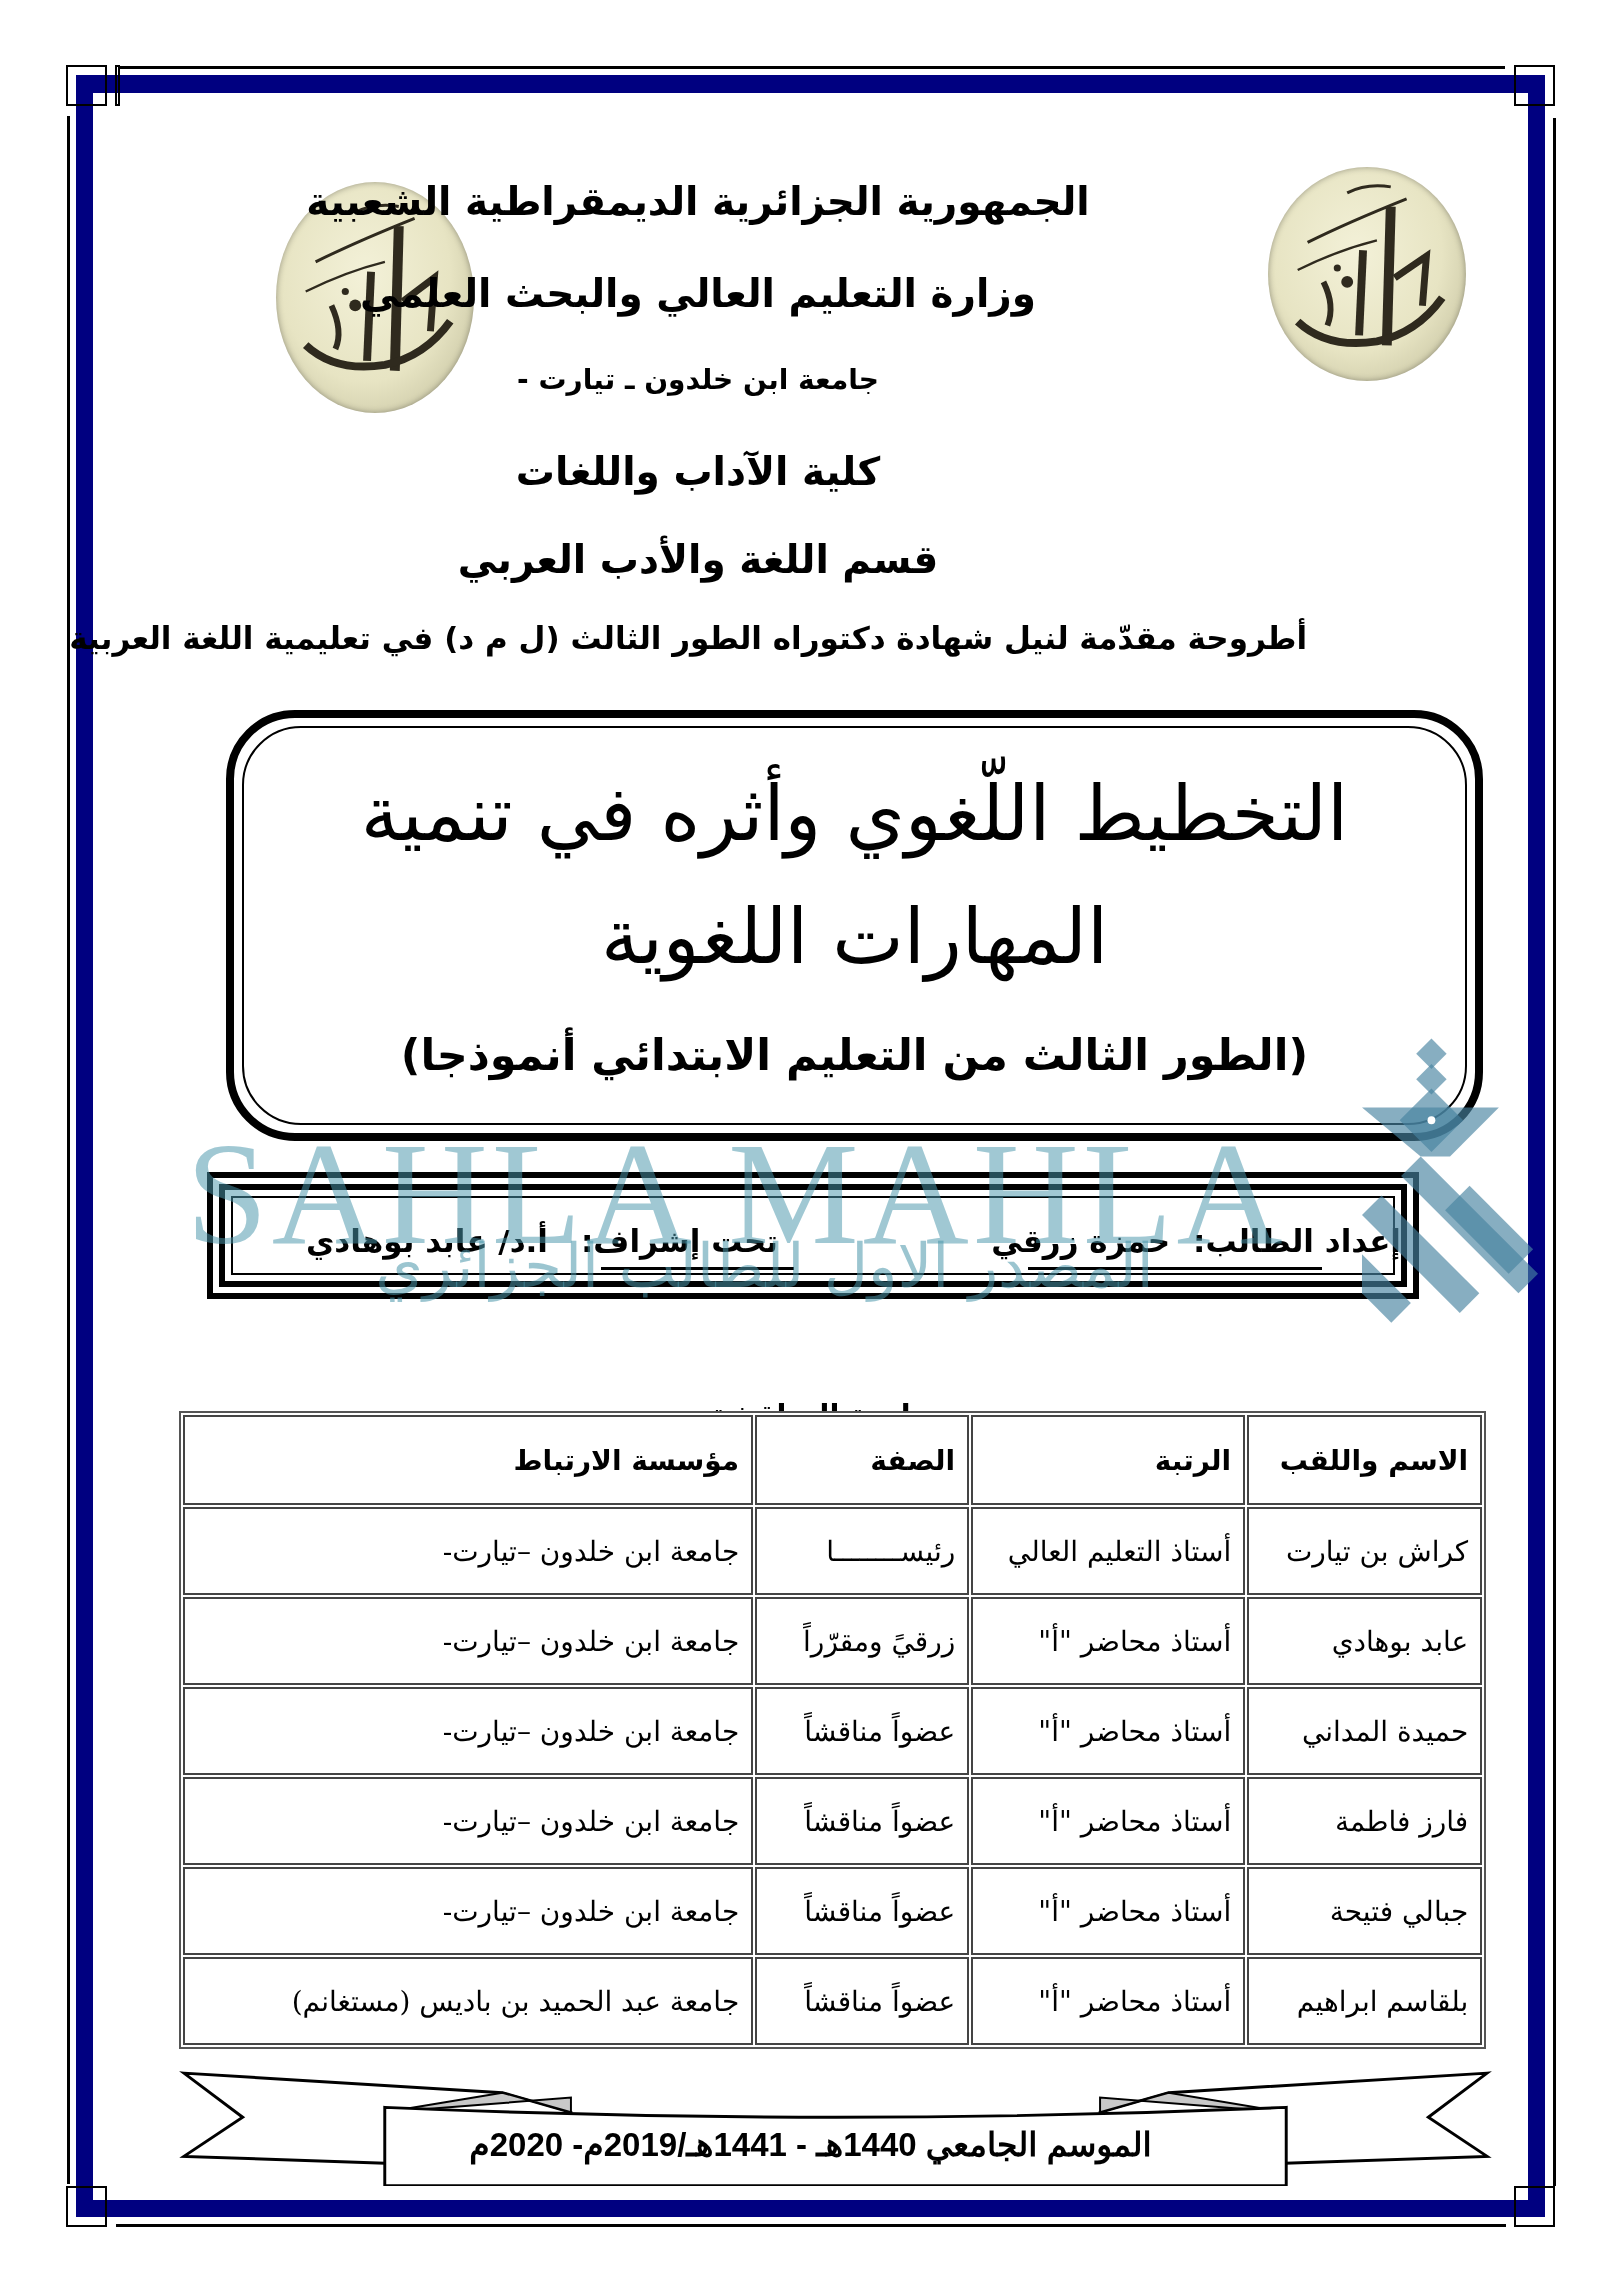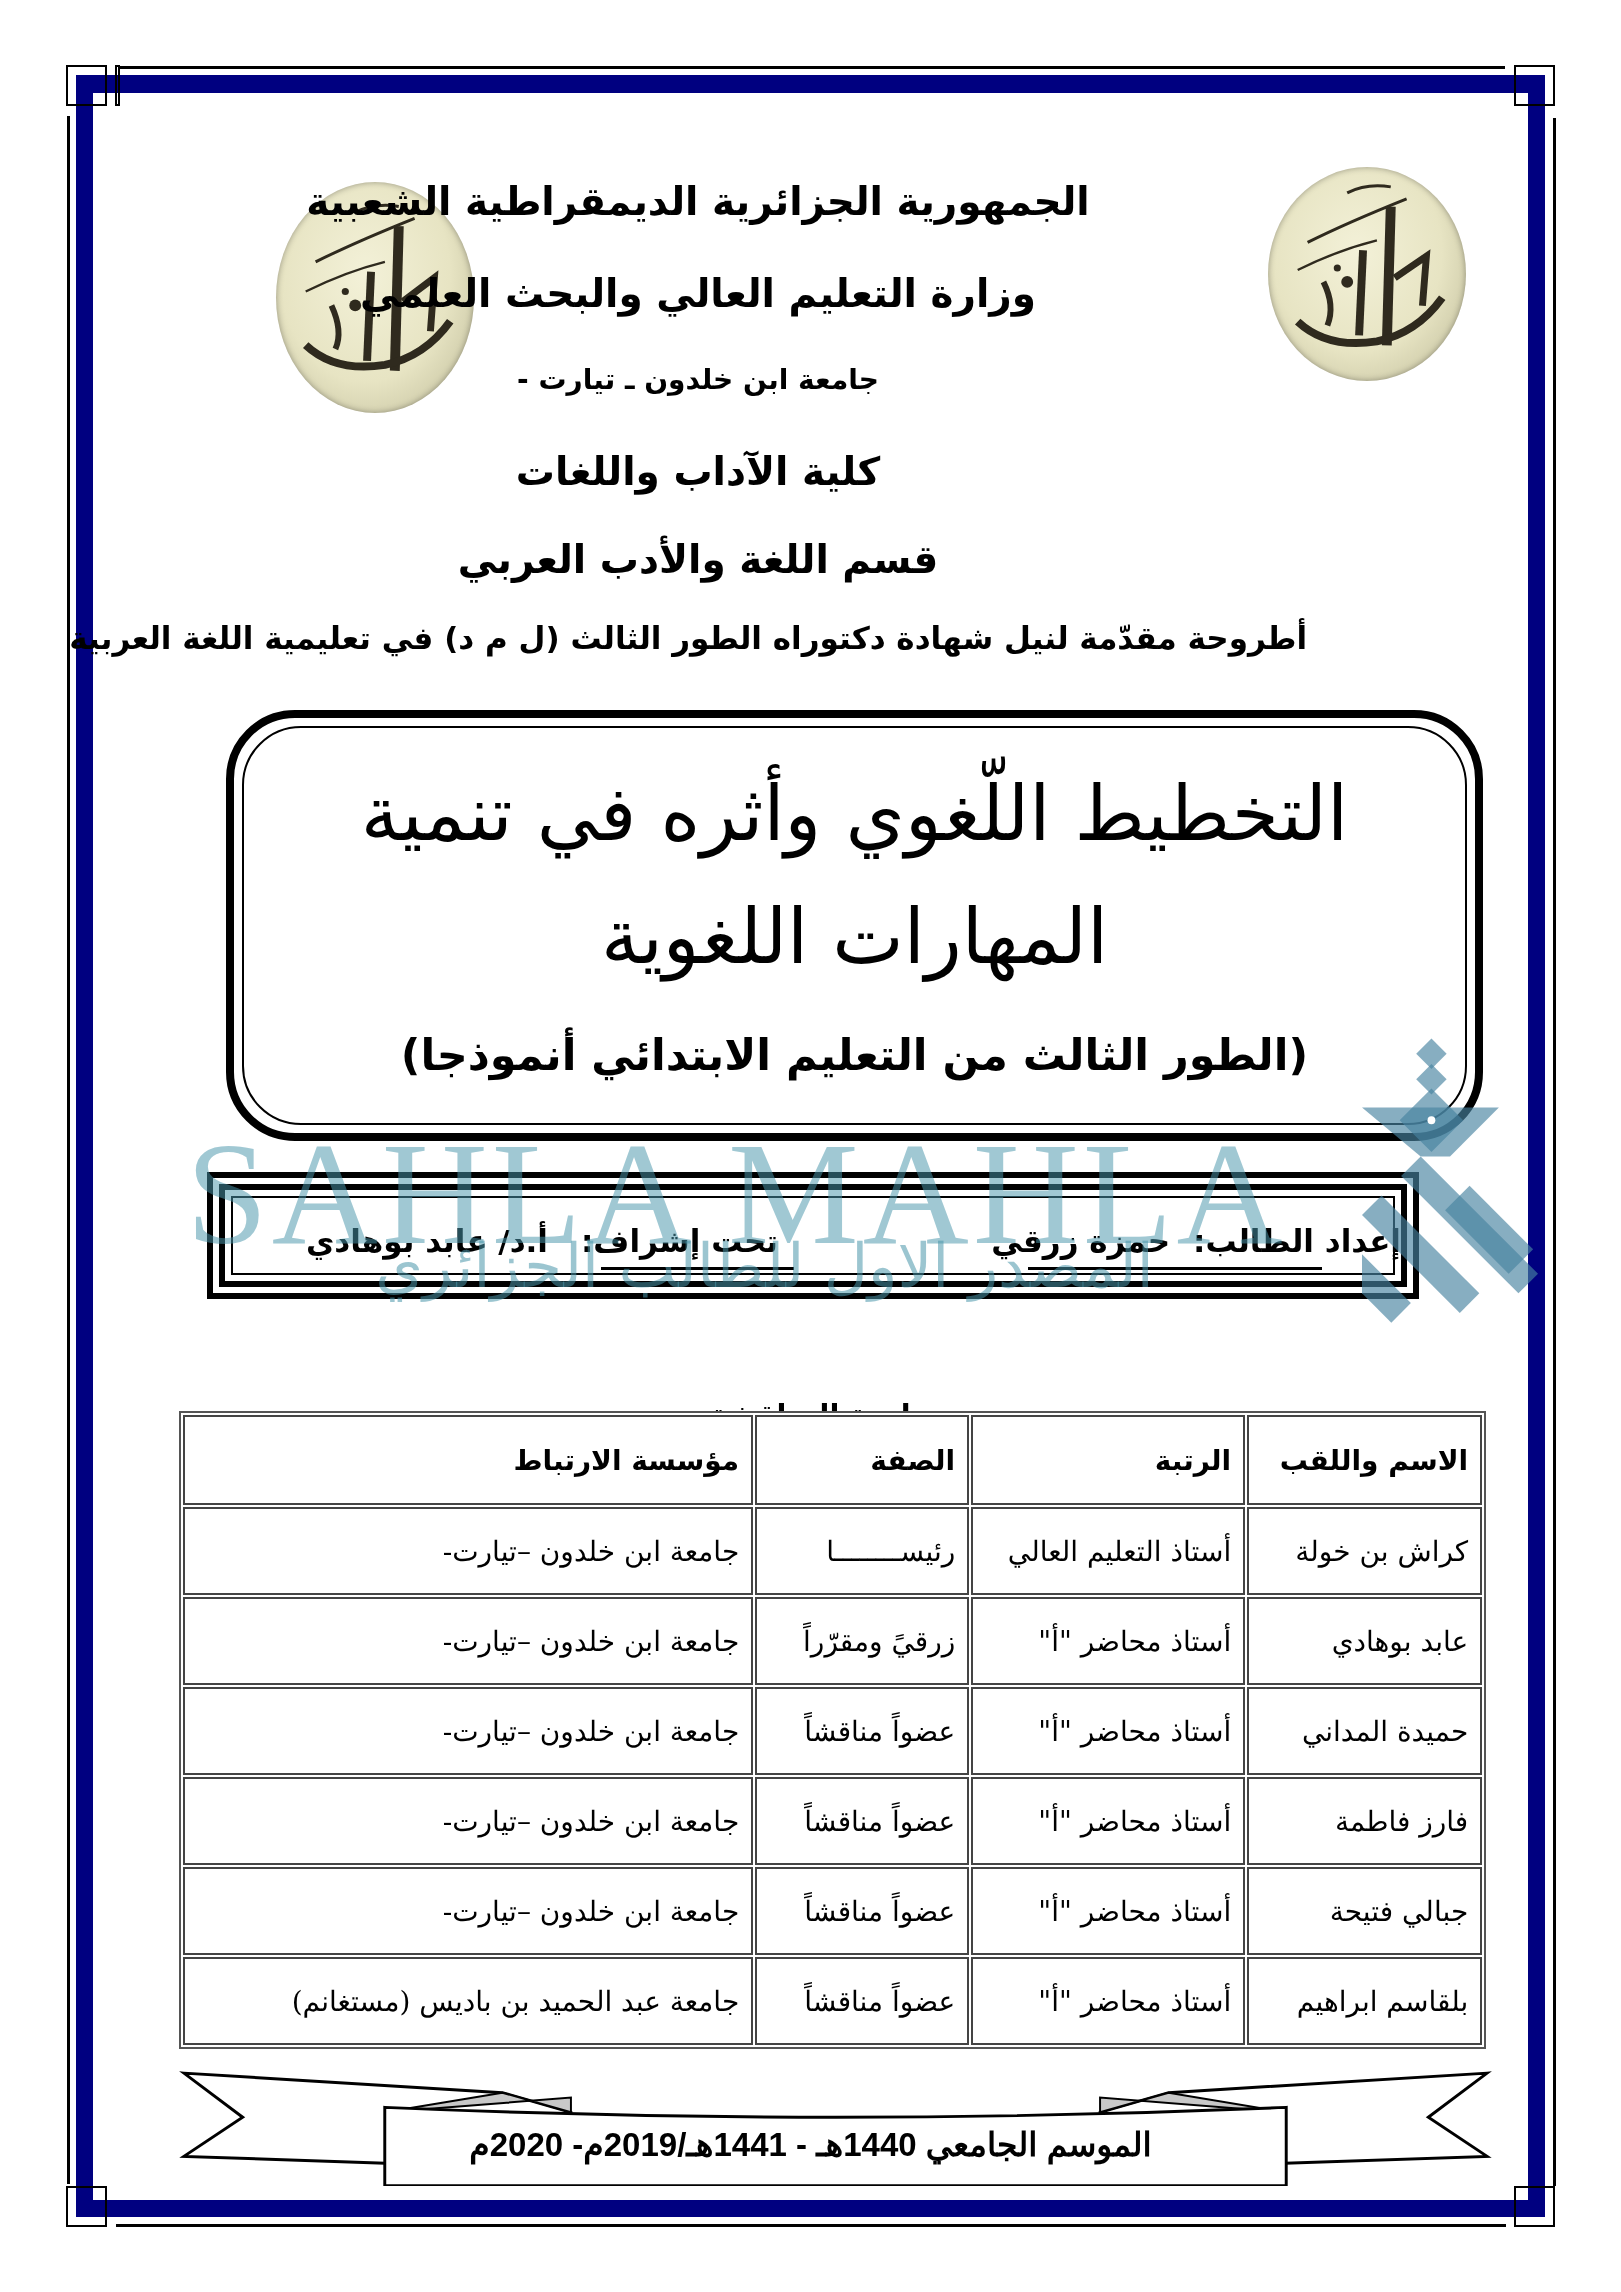--- a/index.html
+++ b/index.html
@@ -170,21 +170,21 @@
   <thead>
     <tr>
       <th>الاسم واللقب</th>
       <th>الرتبة</th>
       <th>الصفة</th>
       <th>مؤسسة الارتباط</th>
     </tr>
   </thead>
   <tbody>
     <tr>
-      <td>كراش بن خولة</td>
+      <td>كراش بن تيارت</td>
       <td>أستاذ التعليم العالي</td>
       <td>رئيســــــــا</td>
       <td>جامعة ابن خلدون –تيارت-</td>
     </tr>
     <tr>
       <td>عابد بوهادي</td>
       <td>أستاذ محاضر "أ"</td>
       <td>زرقيً ومقرّراً</td>
       <td>جامعة ابن خلدون –تيارت-</td>
     </tr>

